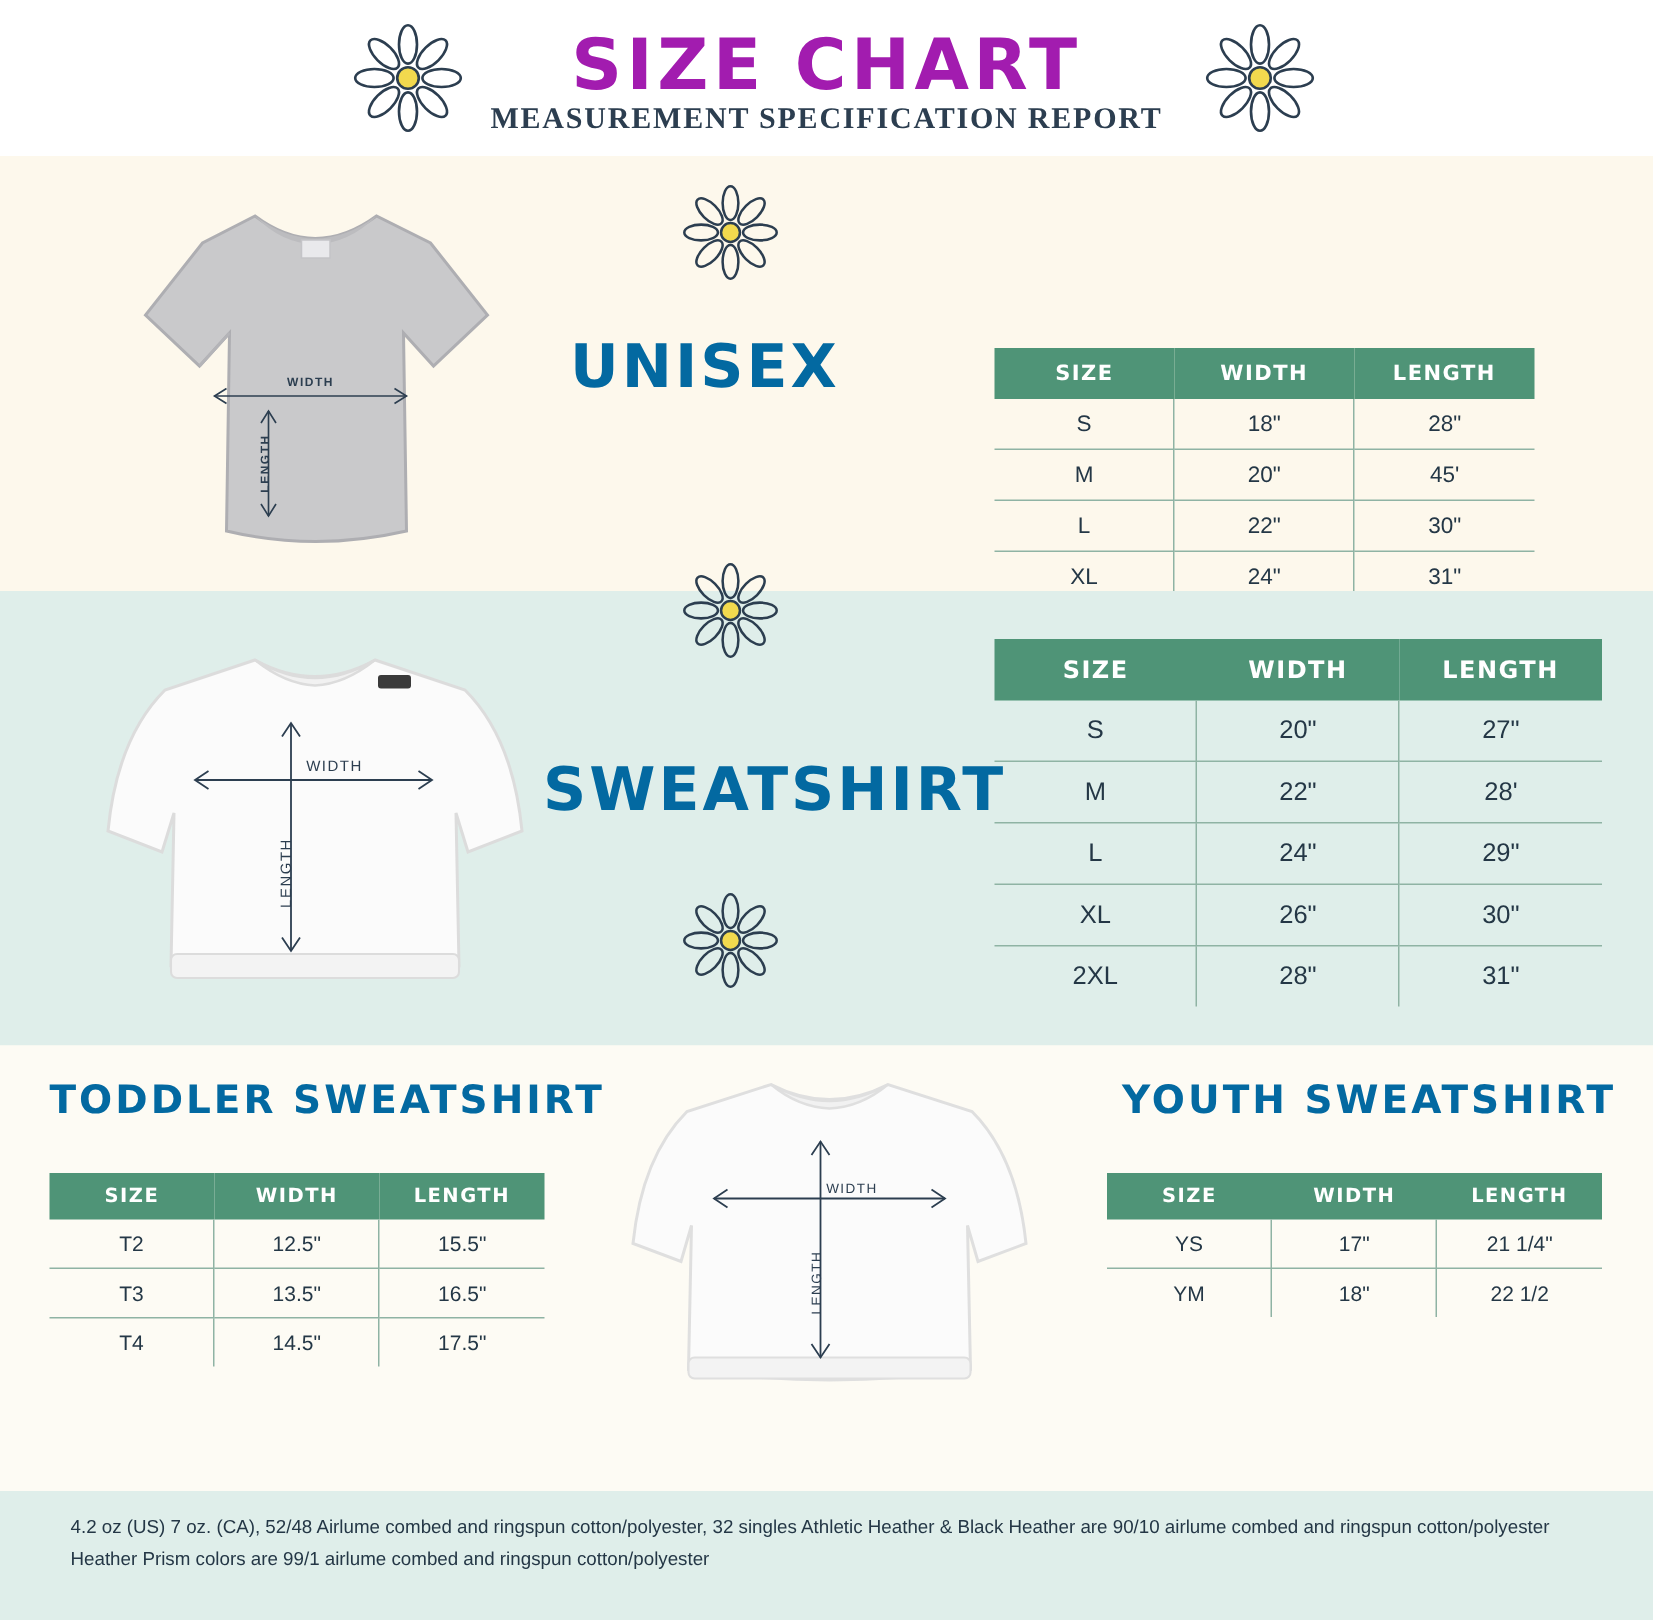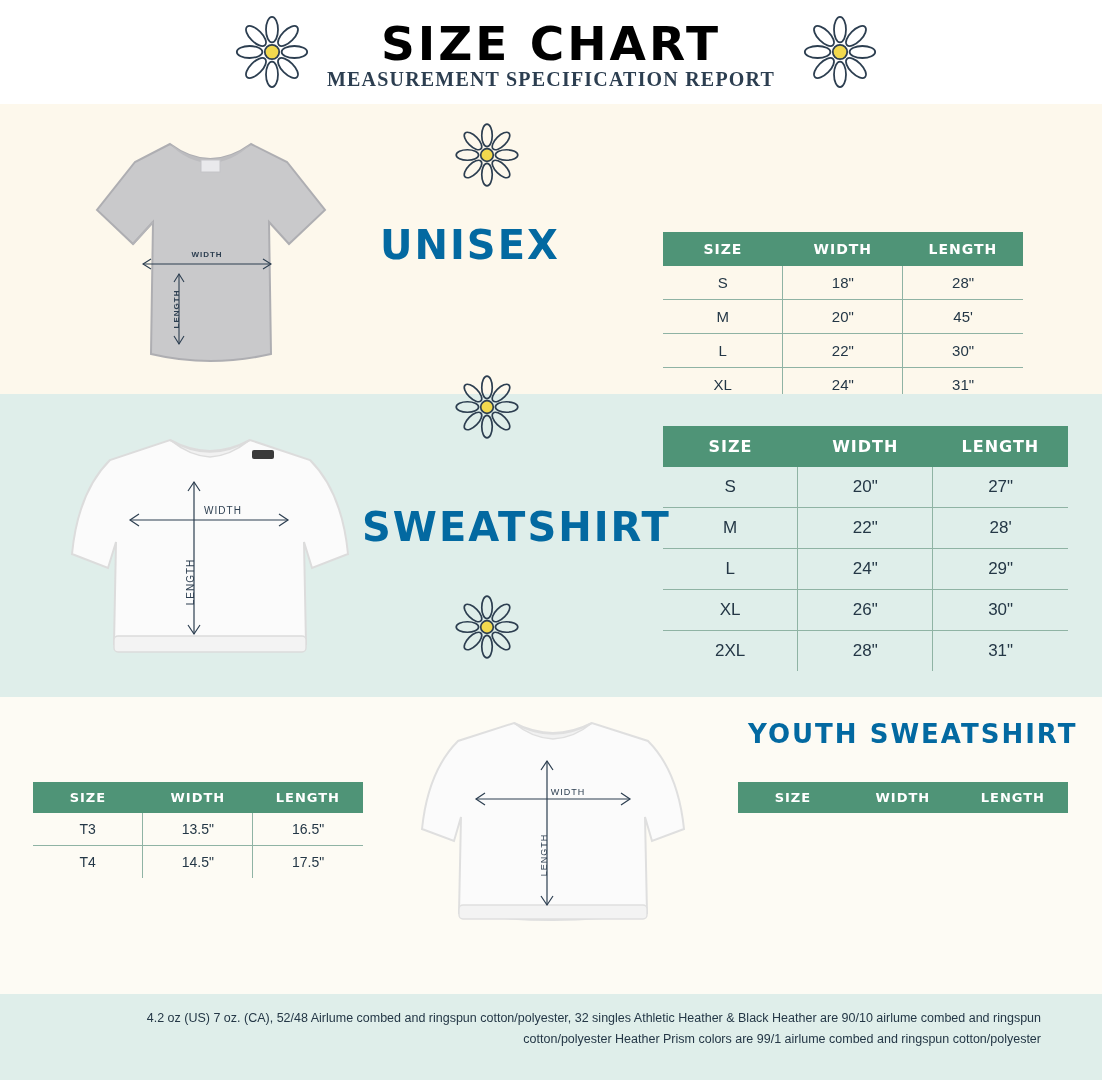--- a/index.html
+++ b/index.html
@@ -21,21 +21,21 @@
     display: flex;
     align-items: center;
     justify-content: center;
     flex-direction: column;
   }
   .header-title {
     font-family: "DejaVu Sans", sans-serif;
     font-weight: bold;
     font-size: 47px;
     letter-spacing: 3px;
-    color: #000000;
+    color: #a21caf;
     line-height: 1;
     margin-top: 6px;
   }
   .header-sub {
     font-family: "Liberation Serif", serif;
     font-weight: bold;
     font-size: 20px;
     letter-spacing: 1.2px;
     color: #2c3e50;
     margin-top: 1px;
@@ -91,25 +91,25 @@
   .tbl-toddler tbody td { font-size: 14px; padding: 8px 0; }
 
   
   .tbl-youth { position: absolute; left: 738px; top: 85px; width: 330px; }
   .tbl-youth thead th { font-size: 13px; padding: 8px 0; }
   .tbl-youth tbody td { font-size: 14px; padding: 8px 0; }
 
   .footer-text {
     position: absolute;
     left: 0; right: 0; top: 14px;
-    text-align: right;
+    text-align: left;
     font-size: 12.5px;
     color: #243746;
     line-height: 1.7;
-    padding: 0 61px;
+    padding: 0 47px;
   }
 
   
   .garment { position: absolute; }
   .meas-label {
     font-family: "Liberation Sans", sans-serif;
     font-size: 8px;
     letter-spacing: 1px;
     color: #2c3e50;
     font-weight: bold;
@@ -333,20 +333,21 @@
             <td class="colsep">28"</td>
             <td>31"</td>
           </tr>
         </tbody>
       </table>
     </div>
   </div>
 
   <div class="band-kids">
 
+    <div class="section-title" style="position:absolute; left:33px; top:22px; font-size:26px;">TODDLER SWEATSHIRT</div>
 
     <div class="section-title" style="position:absolute; left:748px; top:22px; font-size:26px;">YOUTH SWEATSHIRT</div>
 
     <div class="garment" style="left:408px; top:10px;">
       <svg width="290" height="235" viewBox="0 0 290 235">
         <path d="M106 16 Q145 36 184 16 L240 34 Q270 64 276 122 L244 134 L237 110 L239 206 Q145 220 51 206 L53 110 L46 134 L14 122 Q20 64 50 34 Z" fill="#fbfbfb" stroke="#dfdfdf" stroke-width="2"></path>
         <path d="M106 16 Q145 38 184 16 Q166 31 145 32 Q124 31 106 16 Z" fill="#f1f1f1" stroke="#dfdfdf" stroke-width="1.6"></path>
         <rect x="51" y="198" width="188" height="14" rx="4" fill="#f3f3f3" stroke="#dfdfdf" stroke-width="1.4"></rect>
         <g stroke="#2c3e50" stroke-width="1.2" fill="none">
           <line x1="68" y1="92" x2="222" y2="92"></line>
@@ -365,20 +366,25 @@
       <table class="sz">
         <thead>
           <tr>
             <th style="width:33.3%">SIZE</th>
             <th style="width:33.3%">WIDTH</th>
             <th style="width:33.4%">LENGTH</th>
           </tr>
         </thead>
         <tbody>
           <tr>
+            <td class="colsep">T2</td>
+            <td class="colsep">12.5"</td>
+            <td>15.5"</td>
+          </tr>
+          <tr>
             <td class="colsep">T3</td>
             <td class="colsep">13.5"</td>
             <td>16.5"</td>
           </tr>
           <tr>
             <td class="colsep">T4</td>
             <td class="colsep">14.5"</td>
             <td>17.5"</td>
           </tr>
         </tbody>
@@ -388,20 +394,30 @@
     <div class="tbl-youth">
       <table class="sz">
         <thead>
           <tr>
             <th style="width:33.3%">SIZE</th>
             <th style="width:33.3%">WIDTH</th>
             <th style="width:33.4%">LENGTH</th>
           </tr>
         </thead>
         <tbody>
+          <tr>
+            <td class="colsep">YS</td>
+            <td class="colsep">17"</td>
+            <td>21 1/4"</td>
+          </tr>
+          <tr>
+            <td class="colsep">YM</td>
+            <td class="colsep">18"</td>
+            <td>22 1/2</td>
+          </tr>
         </tbody>
       </table>
     </div>
   </div>
 
   <div class="footer-band">
     <div class="footer-text">4.2 oz (US) 7 oz. (CA), 52/48 Airlume combed and ringspun cotton/polyester, 32 singles Athletic Heather &amp; Black Heather are 90/10 airlume combed and ringspun cotton/polyester Heather Prism colors are 99/1 airlume combed and ringspun cotton/polyester</div>
   </div>
 
 </div>

